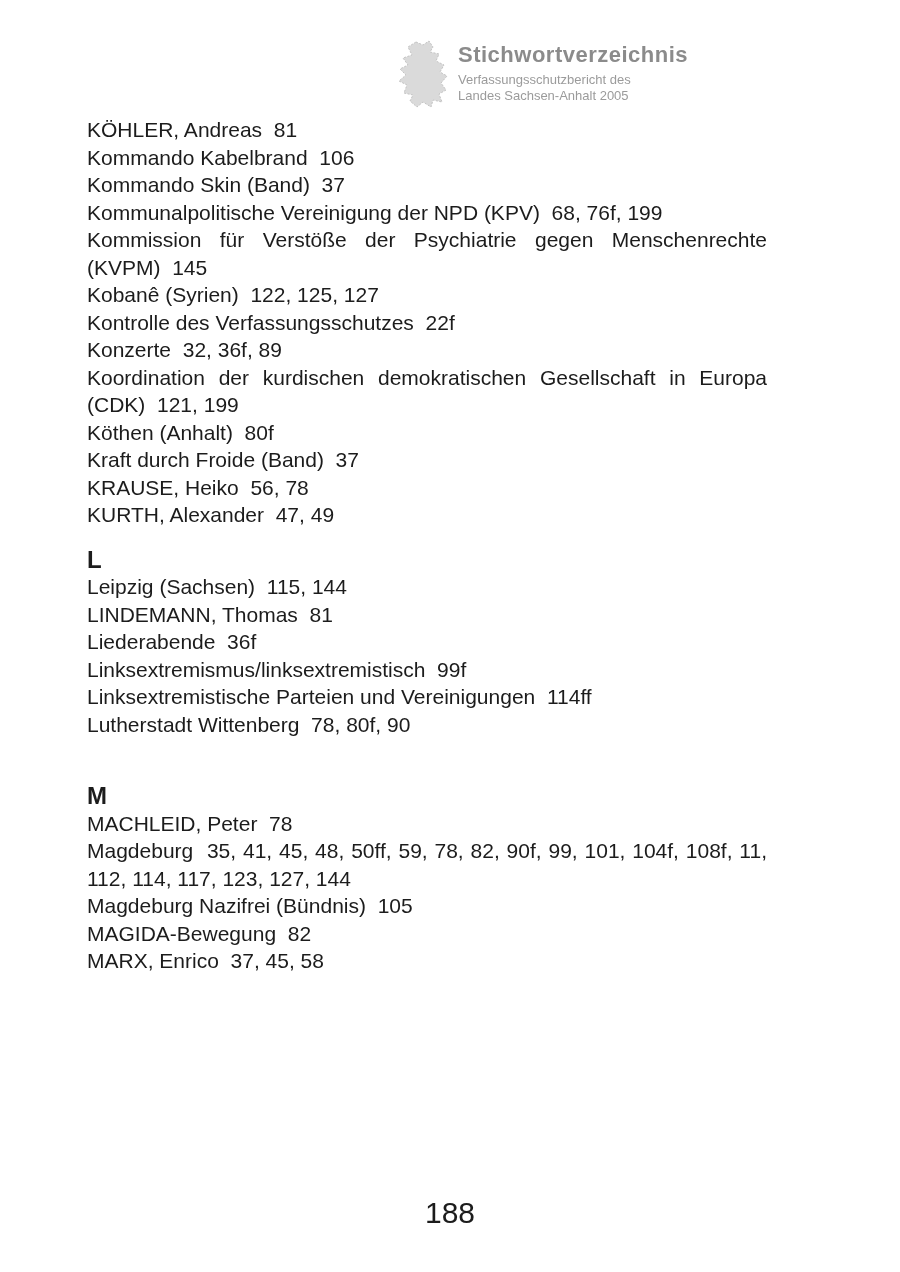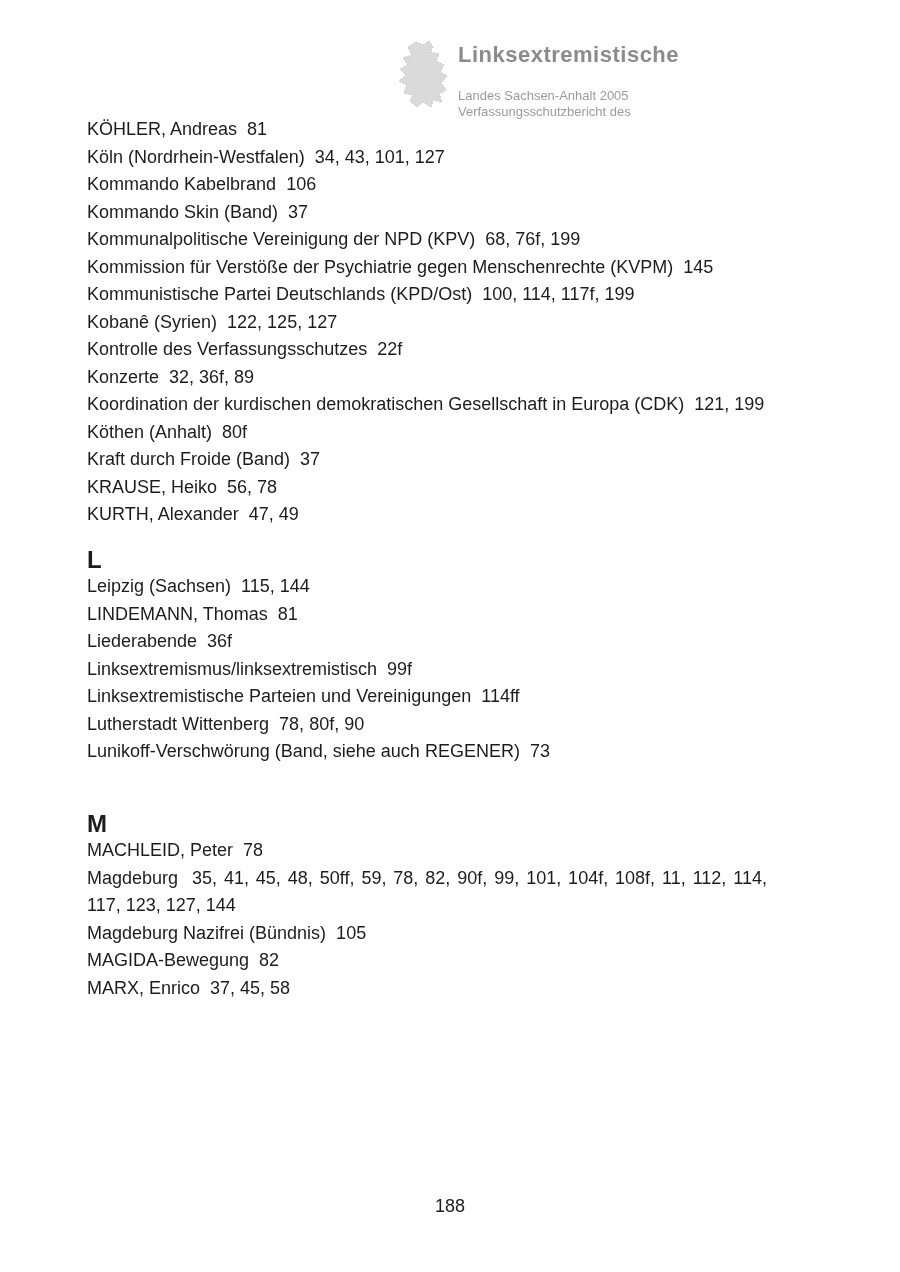--- a/index.html
+++ b/index.html
@@ -15,89 +15,86 @@
   .header-title {
     position: absolute; left: 458px; top: 42px;
     font-size: 22px; font-weight: bold; letter-spacing: 0.5px;
     color: var(--header-title-gray, #8b8b8b);
   }
   .header-subtitle {
     position: absolute; left: 458px;
     font-size: 13px; line-height: 16px;
     color: var(--header-subtitle-gray, #9b9b9b);
   }
-  .header-subtitle.line1 { top: 72px; margin-top: 32px; }
+  .header-subtitle.line1 { top: 72px; }
   .header-subtitle.line2 { top: 88px; }
 
   
   .content {
     position: absolute; left: 87px; top: 116px; width: 680px;
   }
   .entry {
-    font-size: 18px; line-height: 27.5px;
+    font-size: 21px; line-height: 27.5px;
     text-align: justify;
     color: var(--text-color, #1c1c1c);
   }
   .section-heading {
     font-size: 24px; line-height: 27.5px; font-weight: bold;
     color: var(--text-color, #1c1c1c);
   }
   .section-l { margin-top: 17px; }
   .section-m { margin-top: 44px; }
 
   
   .footer {
     position: absolute; left: 0; top: 1196px; width: 900px;
-    text-align: center; font-size: 18px;
+    text-align: center; font-size: 30px;
     color: var(--text-color, #1c1c1c);
   }
 </style>
 </head>
 <body>
 
 <div class="page">
 
   <header>
     <div class="logo">
       <svg width="52" height="68" viewBox="0 0 52 68" xmlns="http://www.w3.org/2000/svg">
         <path d="M20 2 L27 5 L33 1 L37 7 L34 12 L43 14 L40 21 L48 25 L44 32 L51 36 L45 43 L50 50 L43 54 L46 62 L37 60 L35 67 L27 62 L21 67 L14 61 L17 55 L8 53 L11 45 L3 41 L10 35 L4 29 L12 25 L7 18 L16 15 L12 7 Z" fill="#dadada" stroke="#c3c3c3" stroke-width="1" stroke-dasharray="2 1.5"></path>
       </svg>
     </div>
-    <div class="header-title">Linksextremistische</div>
+    <div class="header-title">Stichwortverzeichnis</div>
     <div class="header-subtitle line1">Verfassungsschutzbericht des</div>
     <div class="header-subtitle line2">Landes Sachsen-Anhalt 2005</div>
   </header>
 
   <main class="content">
       <section class="index-section section-k">
         <div class="entry">KÖHLER, Andreas&nbsp;&nbsp;81</div>
-        <div class="entry">Köln (Nordrhein-Westfalen)&nbsp;&nbsp;34, 43, 101, 127</div>
         <div class="entry">Kommando Kabelbrand&nbsp;&nbsp;106</div>
         <div class="entry">Kommando Skin (Band)&nbsp;&nbsp;37</div>
         <div class="entry">Kommunalpolitische Vereinigung der NPD (KPV)&nbsp;&nbsp;68, 76f, 199</div>
         <div class="entry">Kommission für Verstöße der Psychiatrie gegen Menschenrechte (KVPM)&nbsp;&nbsp;145</div>
-        <div class="entry">Kommunistische Partei Deutschlands (KPD/Ost)&nbsp;&nbsp;100, 114, 117f, 199</div>
         <div class="entry">Kobanê (Syrien)&nbsp;&nbsp;122, 125, 127</div>
         <div class="entry">Kontrolle des Verfassungsschutzes&nbsp;&nbsp;22f</div>
         <div class="entry">Konzerte&nbsp;&nbsp;32, 36f, 89</div>
         <div class="entry">Koordination der kurdischen demokratischen Gesellschaft in Europa (CDK)&nbsp;&nbsp;121, 199</div>
         <div class="entry">Köthen (Anhalt)&nbsp;&nbsp;80f</div>
         <div class="entry">Kraft durch Froide (Band)&nbsp;&nbsp;37</div>
         <div class="entry">KRAUSE, Heiko&nbsp;&nbsp;56, 78</div>
         <div class="entry">KURTH, Alexander&nbsp;&nbsp;47, 49</div>
       </section>
       <section class="index-section section-l">
         <div class="section-heading">L</div>
         <div class="entry">Leipzig (Sachsen)&nbsp;&nbsp;115, 144</div>
         <div class="entry">LINDEMANN, Thomas&nbsp;&nbsp;81</div>
         <div class="entry">Liederabende&nbsp;&nbsp;36f</div>
         <div class="entry">Linksextremismus/linksextremistisch&nbsp;&nbsp;99f</div>
         <div class="entry">Linksextremistische Parteien und Vereinigungen&nbsp;&nbsp;114ff</div>
         <div class="entry">Lutherstadt Wittenberg&nbsp;&nbsp;78, 80f, 90</div>
-        <div class="entry">Lunikoff-Verschwörung (Band, siehe auch REGENER)&nbsp;&nbsp;73</div>
       </section>
       <section class="index-section section-m">
         <div class="section-heading">M</div>
         <div class="entry">MACHLEID, Peter&nbsp;&nbsp;78</div>
         <div class="entry">Magdeburg&nbsp;&nbsp;35, 41, 45, 48, 50ff, 59, 78, 82, 90f, 99, 101, 104f, 108f, 11, 112, 114, 117, 123, 127, 144</div>
         <div class="entry">Magdeburg Nazifrei (Bündnis)&nbsp;&nbsp;105</div>
         <div class="entry">MAGIDA-Bewegung&nbsp;&nbsp;82</div>
         <div class="entry">MARX, Enrico&nbsp;&nbsp;37, 45, 58</div>
       </section>
     </main>

